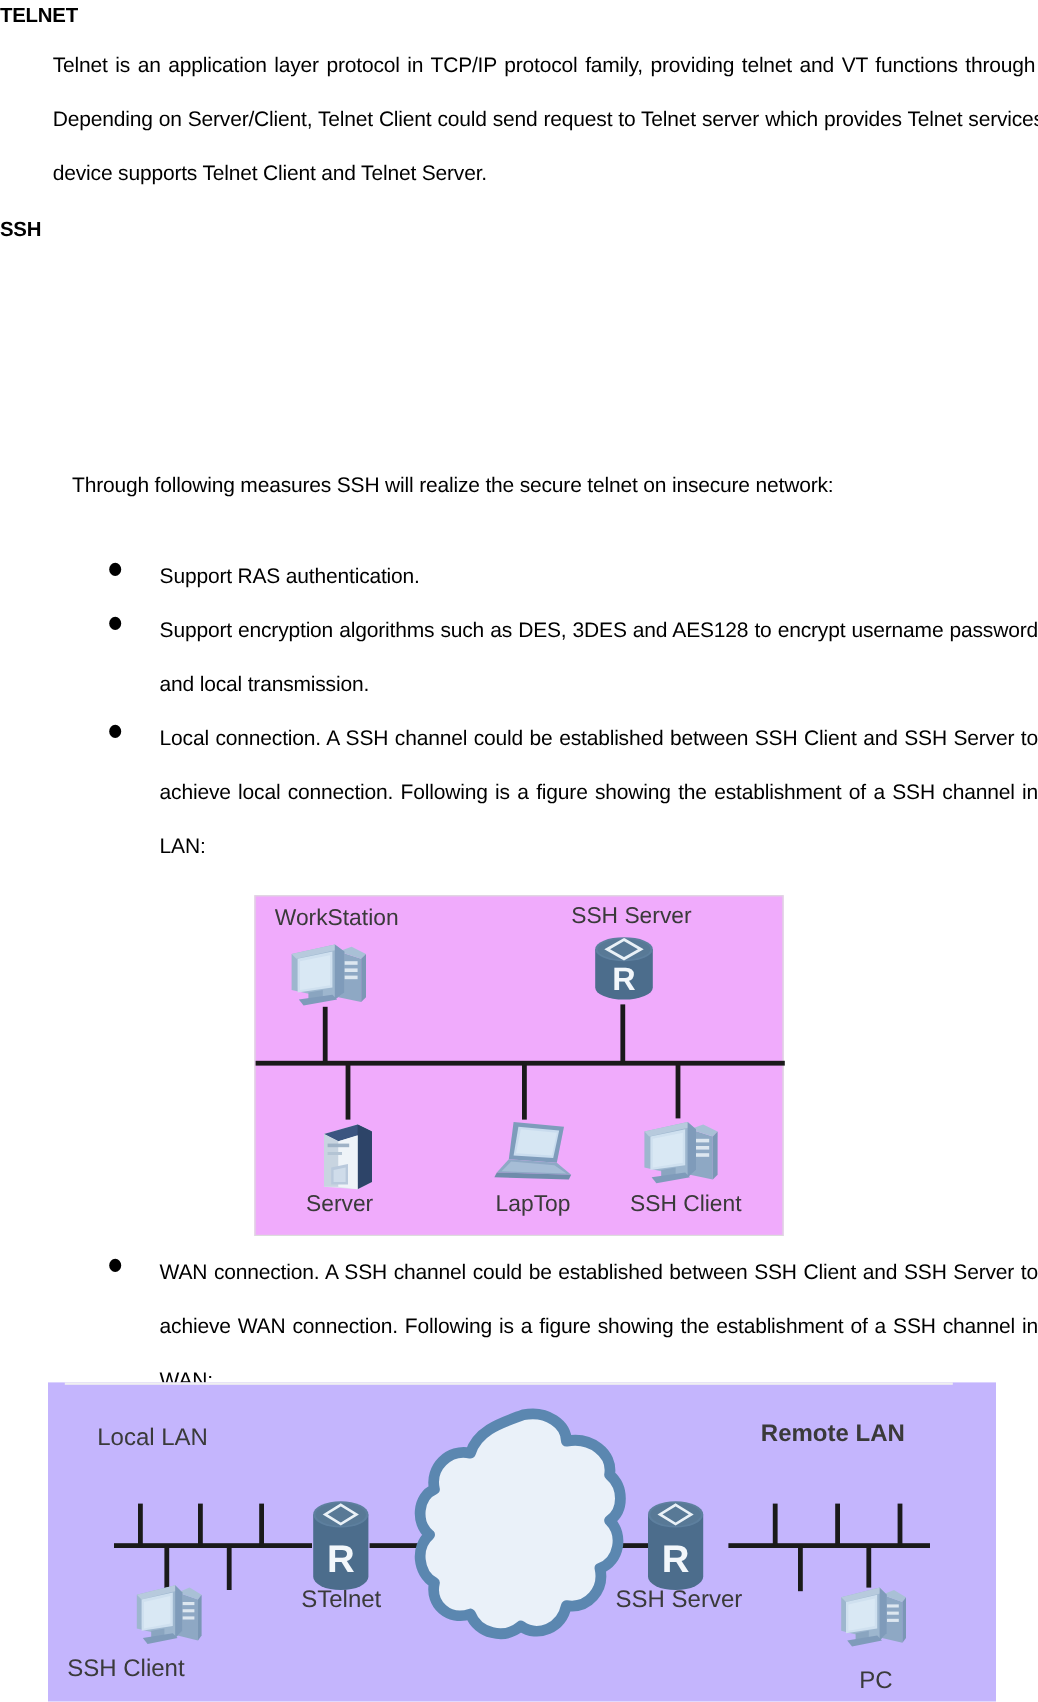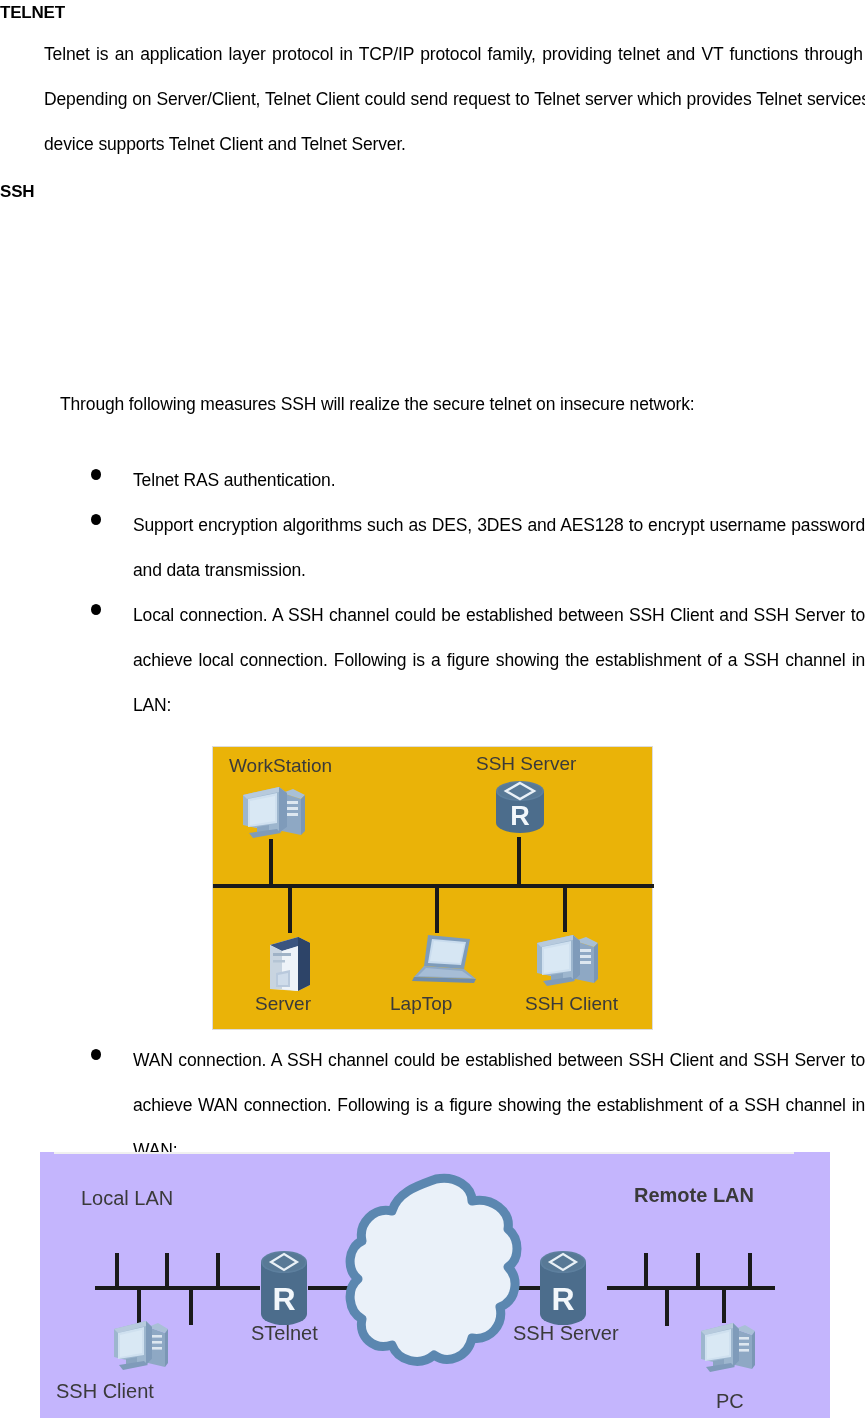--- a/index.html
+++ b/index.html
@@ -90,21 +90,21 @@
     background: #1a1a1a;
   }
 
   
   #diagram-lan {
     left: 212px;
     top: 746px;
     width: 441px;
     height: 284px;
     border: 1px solid #dcdcdc;
-    background: #eab308;
+    background: #f0abfc;
     box-sizing: border-box;
   }
   #diagram-lan .dg-label { font-size: 19px; }
 
   
   #diagram-wan {
     left: 40px;
     top: 1152px;
     width: 790px;
     height: 306px;
@@ -144,39 +144,39 @@
 
   <div class="para" style="top:32px;">Telnet is an application layer protocol in TCP/IP protocol family, providing telnet and VT functions through Web. Depending on Server/Client, Telnet Client could send request to Telnet server which provides Telnet services. The device supports Telnet Client and Telnet Server.</div>
 
   <div class="heading" style="top:183px;text-align:right;">SSH</div>
 
 
   <div class="para nojust" style="top:382px;padding-left:16px;">Through following measures SSH will realize the secure telnet on insecure network:</div>
 
   <div class="bullet-row" style="top:458px;">
     <span class="bullet-dot"></span>
-    <div class="bullet-text nojust">Telnet RAS authentication.</div>
+    <div class="bullet-text nojust">Support RAS authentication.</div>
   </div>
 
   <div class="bullet-row" style="top:503px;">
     <span class="bullet-dot"></span>
-    <div class="bullet-text">Support encryption algorithms such as DES, 3DES and AES128 to encrypt username password and data transmission.</div>
+    <div class="bullet-text">Support encryption algorithms such as DES, 3DES and AES128 to encrypt username password and local transmission.</div>
   </div>
 
   <div class="bullet-row" style="top:593px;">
     <span class="bullet-dot"></span>
     <div class="bullet-text">Local connection. A SSH channel could be established between SSH Client and SSH Server to achieve local connection. Following is a figure showing the establishment of a SSH channel in LAN:</div>
   </div>
 
   <div class="diagram" id="diagram-lan">
 
     <div class="dg-label" style="left:16px; top:8px;">WorkStation</div>
     <div class="dg-label" style="left:263px; top:6px;">SSH Server</div>
     <div class="dg-label" style="left:42px; top:246px;">Server</div>
-    <div class="dg-label" style="left:177px; top:246px;">LapTop</div>
+    <div class="dg-label" style="left:200px; top:246px;">LapTop</div>
     <div class="dg-label" style="left:312px; top:246px;">SSH Client</div>
 
     <div class="bus" style="left:0px; top:137px; width:441px; height:4px;"></div>
 
     <div class="stub" style="left:56px; top:92px; width:4px; height:47px;"></div>
     <div class="stub" style="left:304px; top:90px; width:4px; height:49px;"></div>
 
     <div class="stub" style="left:75px; top:139px; width:4px; height:47px;"></div>
     <div class="stub" style="left:222px; top:139px; width:4px; height:47px;"></div>
     <div class="stub" style="left:350px; top:139px; width:4px; height:46px;"></div>

